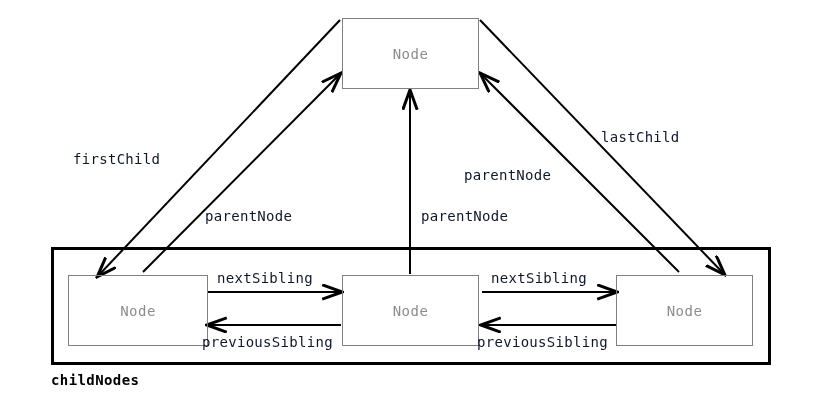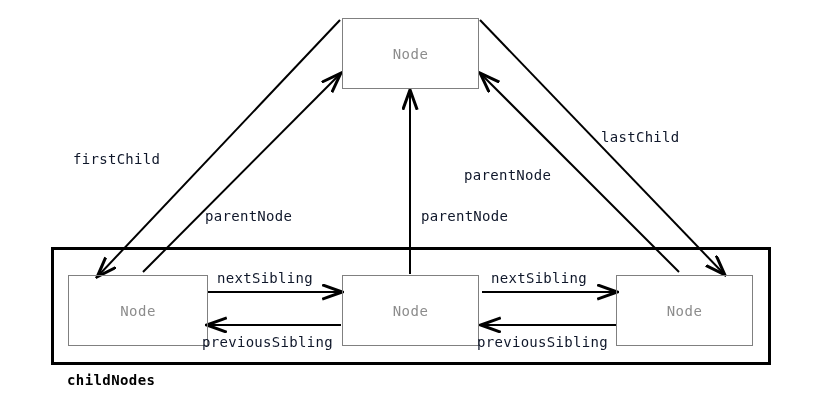--- a/index.html
+++ b/index.html
@@ -56,21 +56,20 @@
     white-space: nowrap;
   }
   .strong-label {
     position: absolute;
     color: #000000;
     font-size: 14px;
     font-weight: bold;
     font-family: "DejaVu Sans Mono", "Liberation Mono", monospace;
     letter-spacing: 0.4px;
     white-space: nowrap;
-    margin-left: 16px;
   }
   .watermark {
     position: absolute;
     color: #d2d2d2;
     font-size: 16px;
     font-family: "DejaVu Sans", "Liberation Sans", sans-serif;
     white-space: nowrap;
   }
 </style>
 </head>

